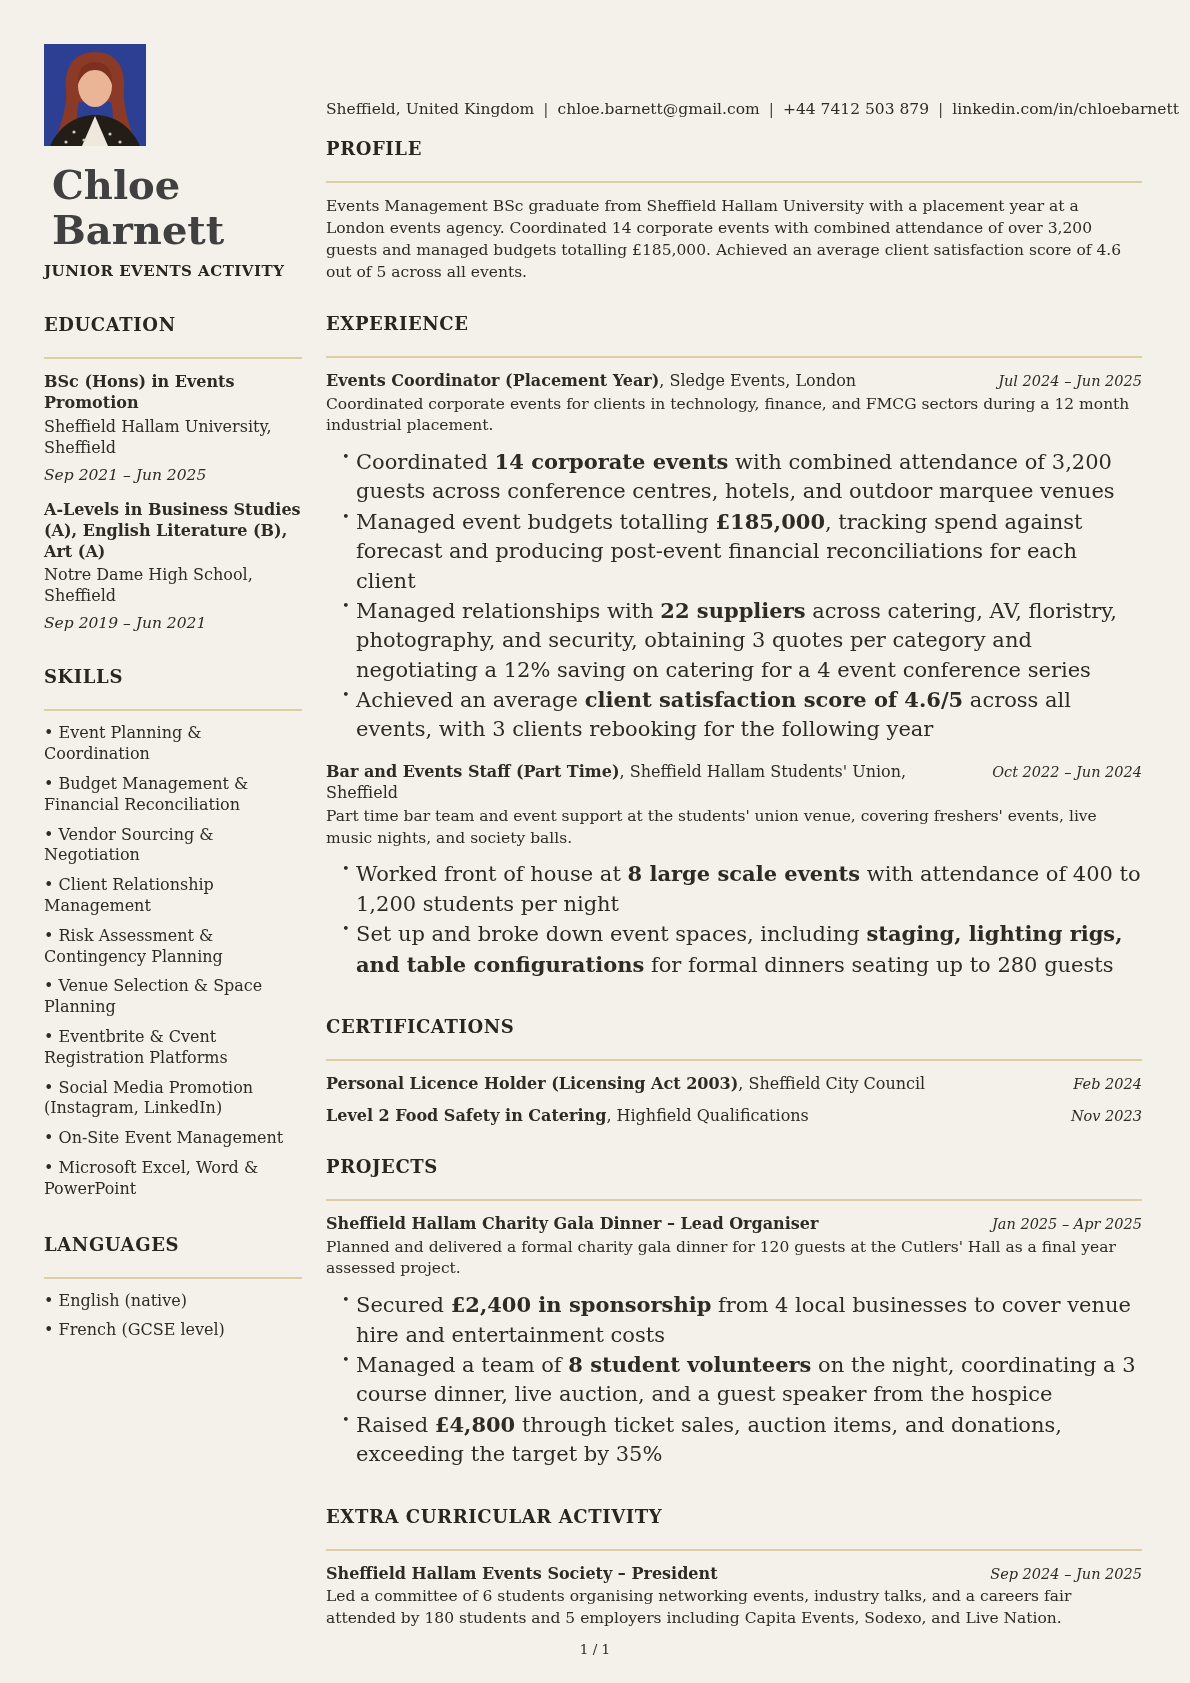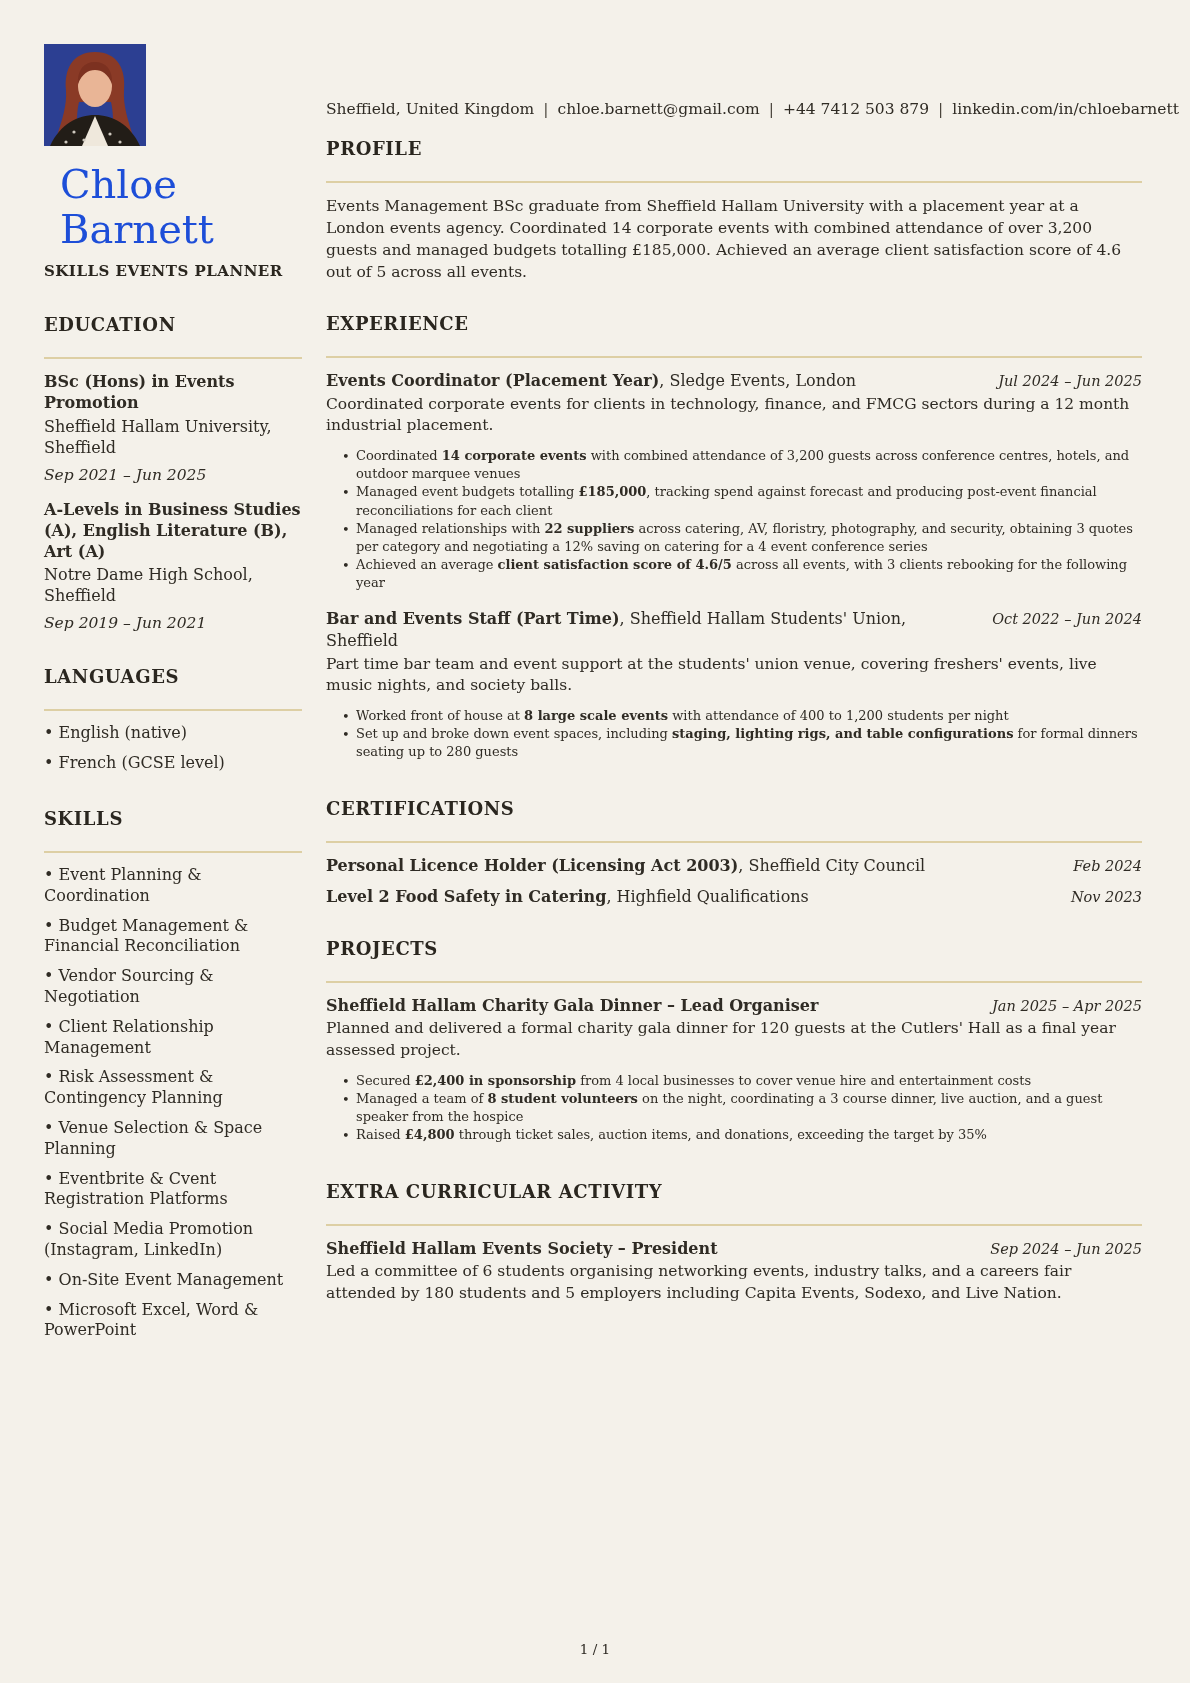--- a/index.html
+++ b/index.html
@@ -11,21 +11,21 @@
     position:relative;
     overflow:hidden;
   }
   .page{display:flex;gap:24px;padding:44px 48px 0 44px;box-sizing:border-box;}
   .col-left{width:258px;flex:none;}
   .col-right{flex:1;min-width:0;padding-top:56px;}
 
   .photo{width:102px;height:102px;overflow:hidden;}
   .photo svg{display:block;}
 
-  .name{font-size:40px;line-height:1.13;font-weight:normal;margin:16px 16px 0;color:#1d4ed8;}
+  .name{font-size:40px;line-height:1.13;font-weight:bold;margin:16px 8px 0;color:#404040;}
   .job-title{margin-top:10px;font-size:15px;font-weight:bold;letter-spacing:.5px;color:#2a261f;}
 
   h2.sec{
     font-size:18px;font-weight:bold;letter-spacing:.6px;color:#2a261f;
     margin:34px 0 12px;padding-bottom:22px;border-bottom:2px solid #ddcfa4;
   }
   .col-right h2.sec{margin-top:30px;}
   .col-right h2.sec.first{margin-top:20px;}
 
   .contact{font-size:15.5px;white-space:nowrap;}
@@ -41,21 +41,21 @@
   .li{font-size:16px;line-height:1.3;margin:9px 0;}
   .li::before{content:"• ";}
 
   .job{margin-top:2px;}
   .job-head{display:flex;justify-content:space-between;align-items:baseline;}
   .jt{font-size:16px;line-height:1.35;}
   .b{font-weight:bold;}
   .dates{font-style:italic;font-size:14.5px;white-space:nowrap;margin-left:16px;flex:none;}
   .job-summary{font-size:15.5px;line-height:1.4;margin-top:2px;}
   .bullets{margin:10px 0 16px;}
-  .rb{position:relative;padding-left:30px;font-size:13px;line-height:1.4;margin:0 0;}
+  .rb{position:relative;padding-left:30px;font-size:21px;line-height:1.4;margin:0 0;}
   .rb::before{content:"•";position:absolute;left:16px;top:1px;font-size:13px;}
 
   .cert-row{display:flex;justify-content:space-between;align-items:baseline;margin:10px 0;}
   .cert-name{font-size:16px;line-height:1.35;}
 
   .gap-lg{margin-top:36px !important;}
 
   .footer{position:absolute;left:0;right:0;bottom:26px;text-align:center;font-size:13.5px;color:#2f2b24;}
 </style>
 </head>
@@ -75,56 +75,56 @@
         <path d="M51 72 L64 102 L38 102 Z" fill="#efe8dc"></path>
         <circle cx="30" cy="88" r="1.6" fill="#cfc9bf"></circle>
         <circle cx="40" cy="96" r="1.6" fill="#cfc9bf"></circle>
         <circle cx="66" cy="90" r="1.6" fill="#cfc9bf"></circle>
         <circle cx="76" cy="98" r="1.6" fill="#cfc9bf"></circle>
         <circle cx="22" cy="98" r="1.6" fill="#cfc9bf"></circle>
       </svg>
     </div>
 
     <h1 class="name">Chloe Barnett</h1>
-    <div class="job-title">SKILLS EVENTS PLANNER</div>
+    <div class="job-title">JUNIOR EVENTS ACTIVITY</div>
 
     <section>
       <h2 class="sec">EDUCATION</h2>
       <div class="edu-entry">
         <div class="edu-degree">BSc (Hons) in Events Promotion</div>
         <div class="edu-school">Sheffield Hallam University, Sheffield</div>
         <div class="edu-dates">Sep 2021 – Jun 2025</div>
       </div>
       <div class="edu-entry">
         <div class="edu-degree">A-Levels in Business Studies (A), English Literature (B), Art (A)</div>
         <div class="edu-school">Notre Dame High School, Sheffield</div>
         <div class="edu-dates">Sep 2019 – Jun 2021</div>
       </div>
-    </section>
-
-    <section>
-      <h2 class="sec">LANGUAGES</h2>
-      <div class="li">English (native)</div>
-      <div class="li">French (GCSE level)</div>
     </section>
 
     <section>
       <h2 class="sec">SKILLS</h2>
       <div class="li">Event Planning &amp; Coordination</div>
       <div class="li">Budget Management &amp; Financial Reconciliation</div>
       <div class="li">Vendor Sourcing &amp; Negotiation</div>
       <div class="li">Client Relationship Management</div>
       <div class="li">Risk Assessment &amp; Contingency Planning</div>
       <div class="li">Venue Selection &amp; Space Planning</div>
       <div class="li">Eventbrite &amp; Cvent Registration Platforms</div>
       <div class="li">Social Media Promotion (Instagram, LinkedIn)</div>
       <div class="li">On-Site Event Management</div>
       <div class="li">Microsoft Excel, Word &amp; PowerPoint</div>
     </section>
 
+    <section>
+      <h2 class="sec">LANGUAGES</h2>
+      <div class="li">English (native)</div>
+      <div class="li">French (GCSE level)</div>
+    </section>
+
   </div>
 
   <div class="col-right">
 
     <div class="contact">
       <span>Sheffield, United Kingdom</span><span class="sep">|</span><span>chloe.barnett@gmail.com</span><span class="sep">|</span><span>+44 7412 503 879</span><span class="sep">|</span><span>linkedin.com/in/chloebarnett</span>
     </div>
 
     <section>
       <h2 class="sec first">PROFILE</h2>

